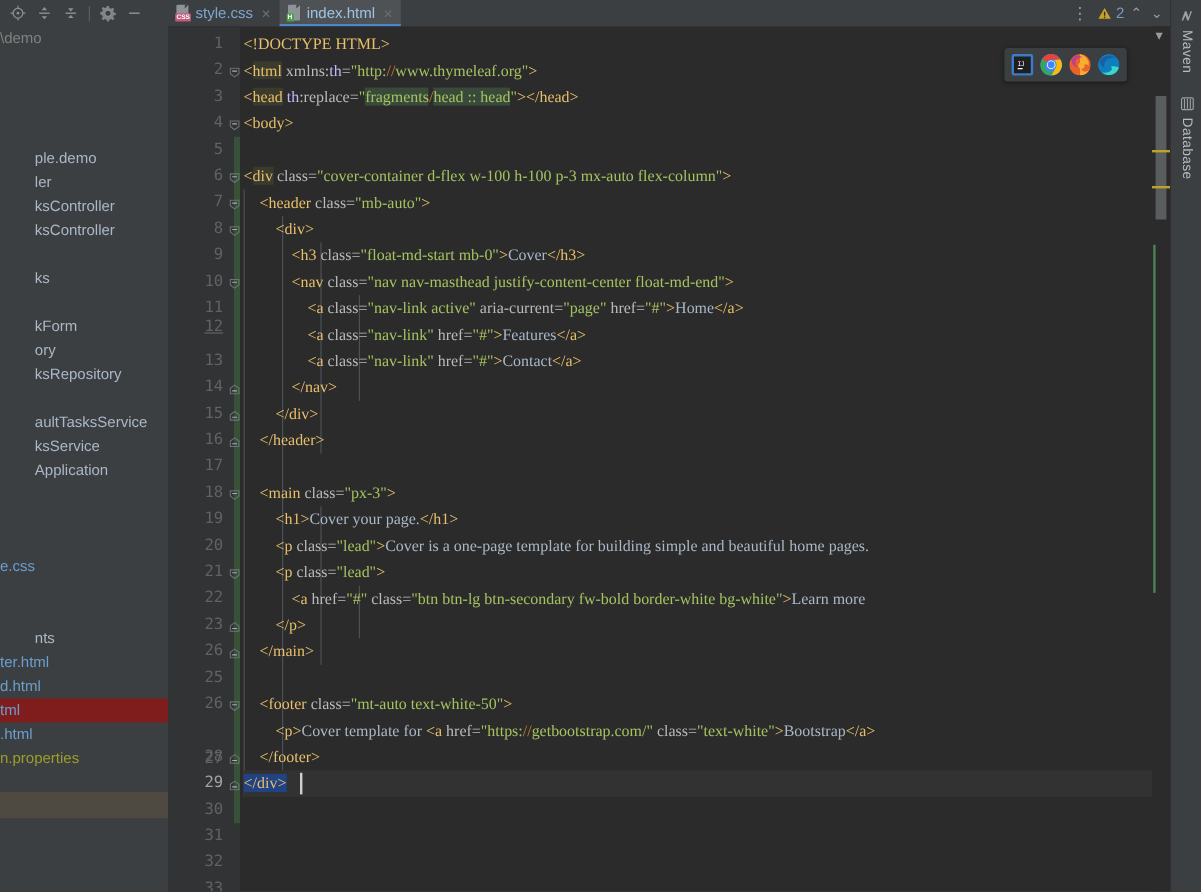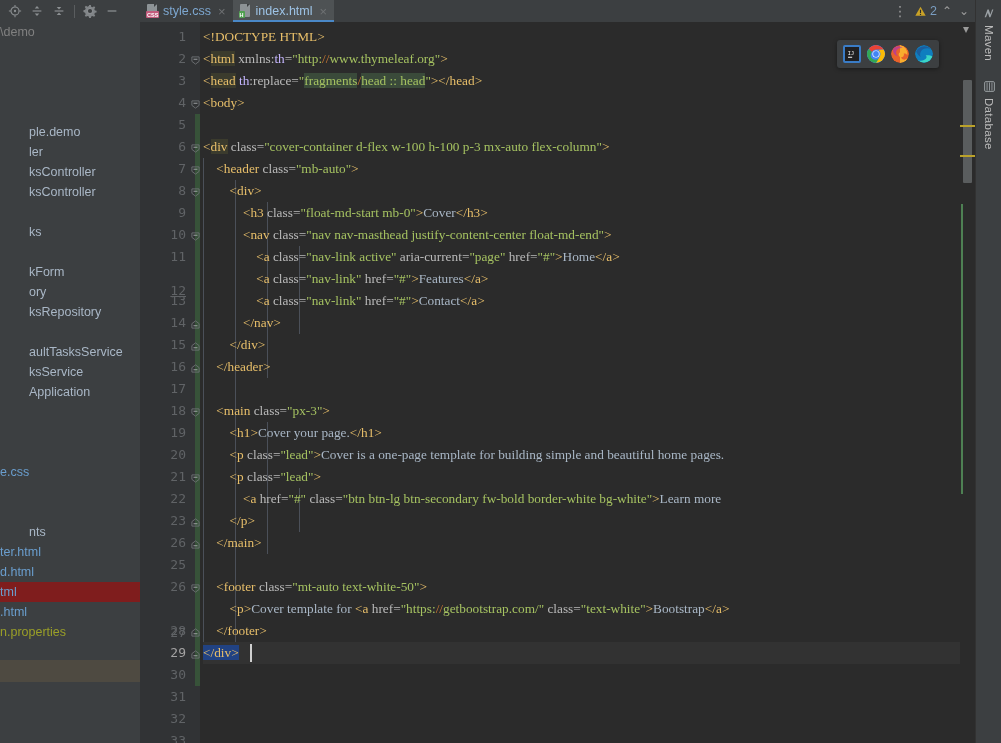--- a/index.html
+++ b/index.html
@@ -378,21 +378,21 @@
         <div class="lnum" style="top: 26px;">2</div>
         <div class="lnum" style="top: 48px;">3</div>
         <div class="lnum" style="top: 70px;">4</div>
         <div class="lnum" style="top: 92px;">5</div>
         <div class="lnum" style="top: 114px;">6</div>
         <div class="lnum" style="top: 136px;">7</div>
         <div class="lnum" style="top: 158px;">8</div>
         <div class="lnum" style="top: 180px;">9</div>
         <div class="lnum" style="top: 202px;">10</div>
         <div class="lnum" style="top: 224px;">11</div>
-        <div class="lnum" style="top: 258px; text-decoration: underline;">12</div>
+        <div class="lnum" style="top: 240px; text-decoration: underline;">12</div>
         <div class="lnum" style="top: 268px;">13</div>
         <div class="lnum" style="top: 290px;">14</div>
         <div class="lnum" style="top: 312px;">15</div>
         <div class="lnum" style="top: 334px;">16</div>
         <div class="lnum" style="top: 356px;">17</div>
         <div class="lnum" style="top: 378px;">18</div>
         <div class="lnum" style="top: 400px;">19</div>
         <div class="lnum" style="top: 422px;">20</div>
         <div class="lnum" style="top: 444px;">21</div>
         <div class="lnum" style="top: 466px;">22</div>

